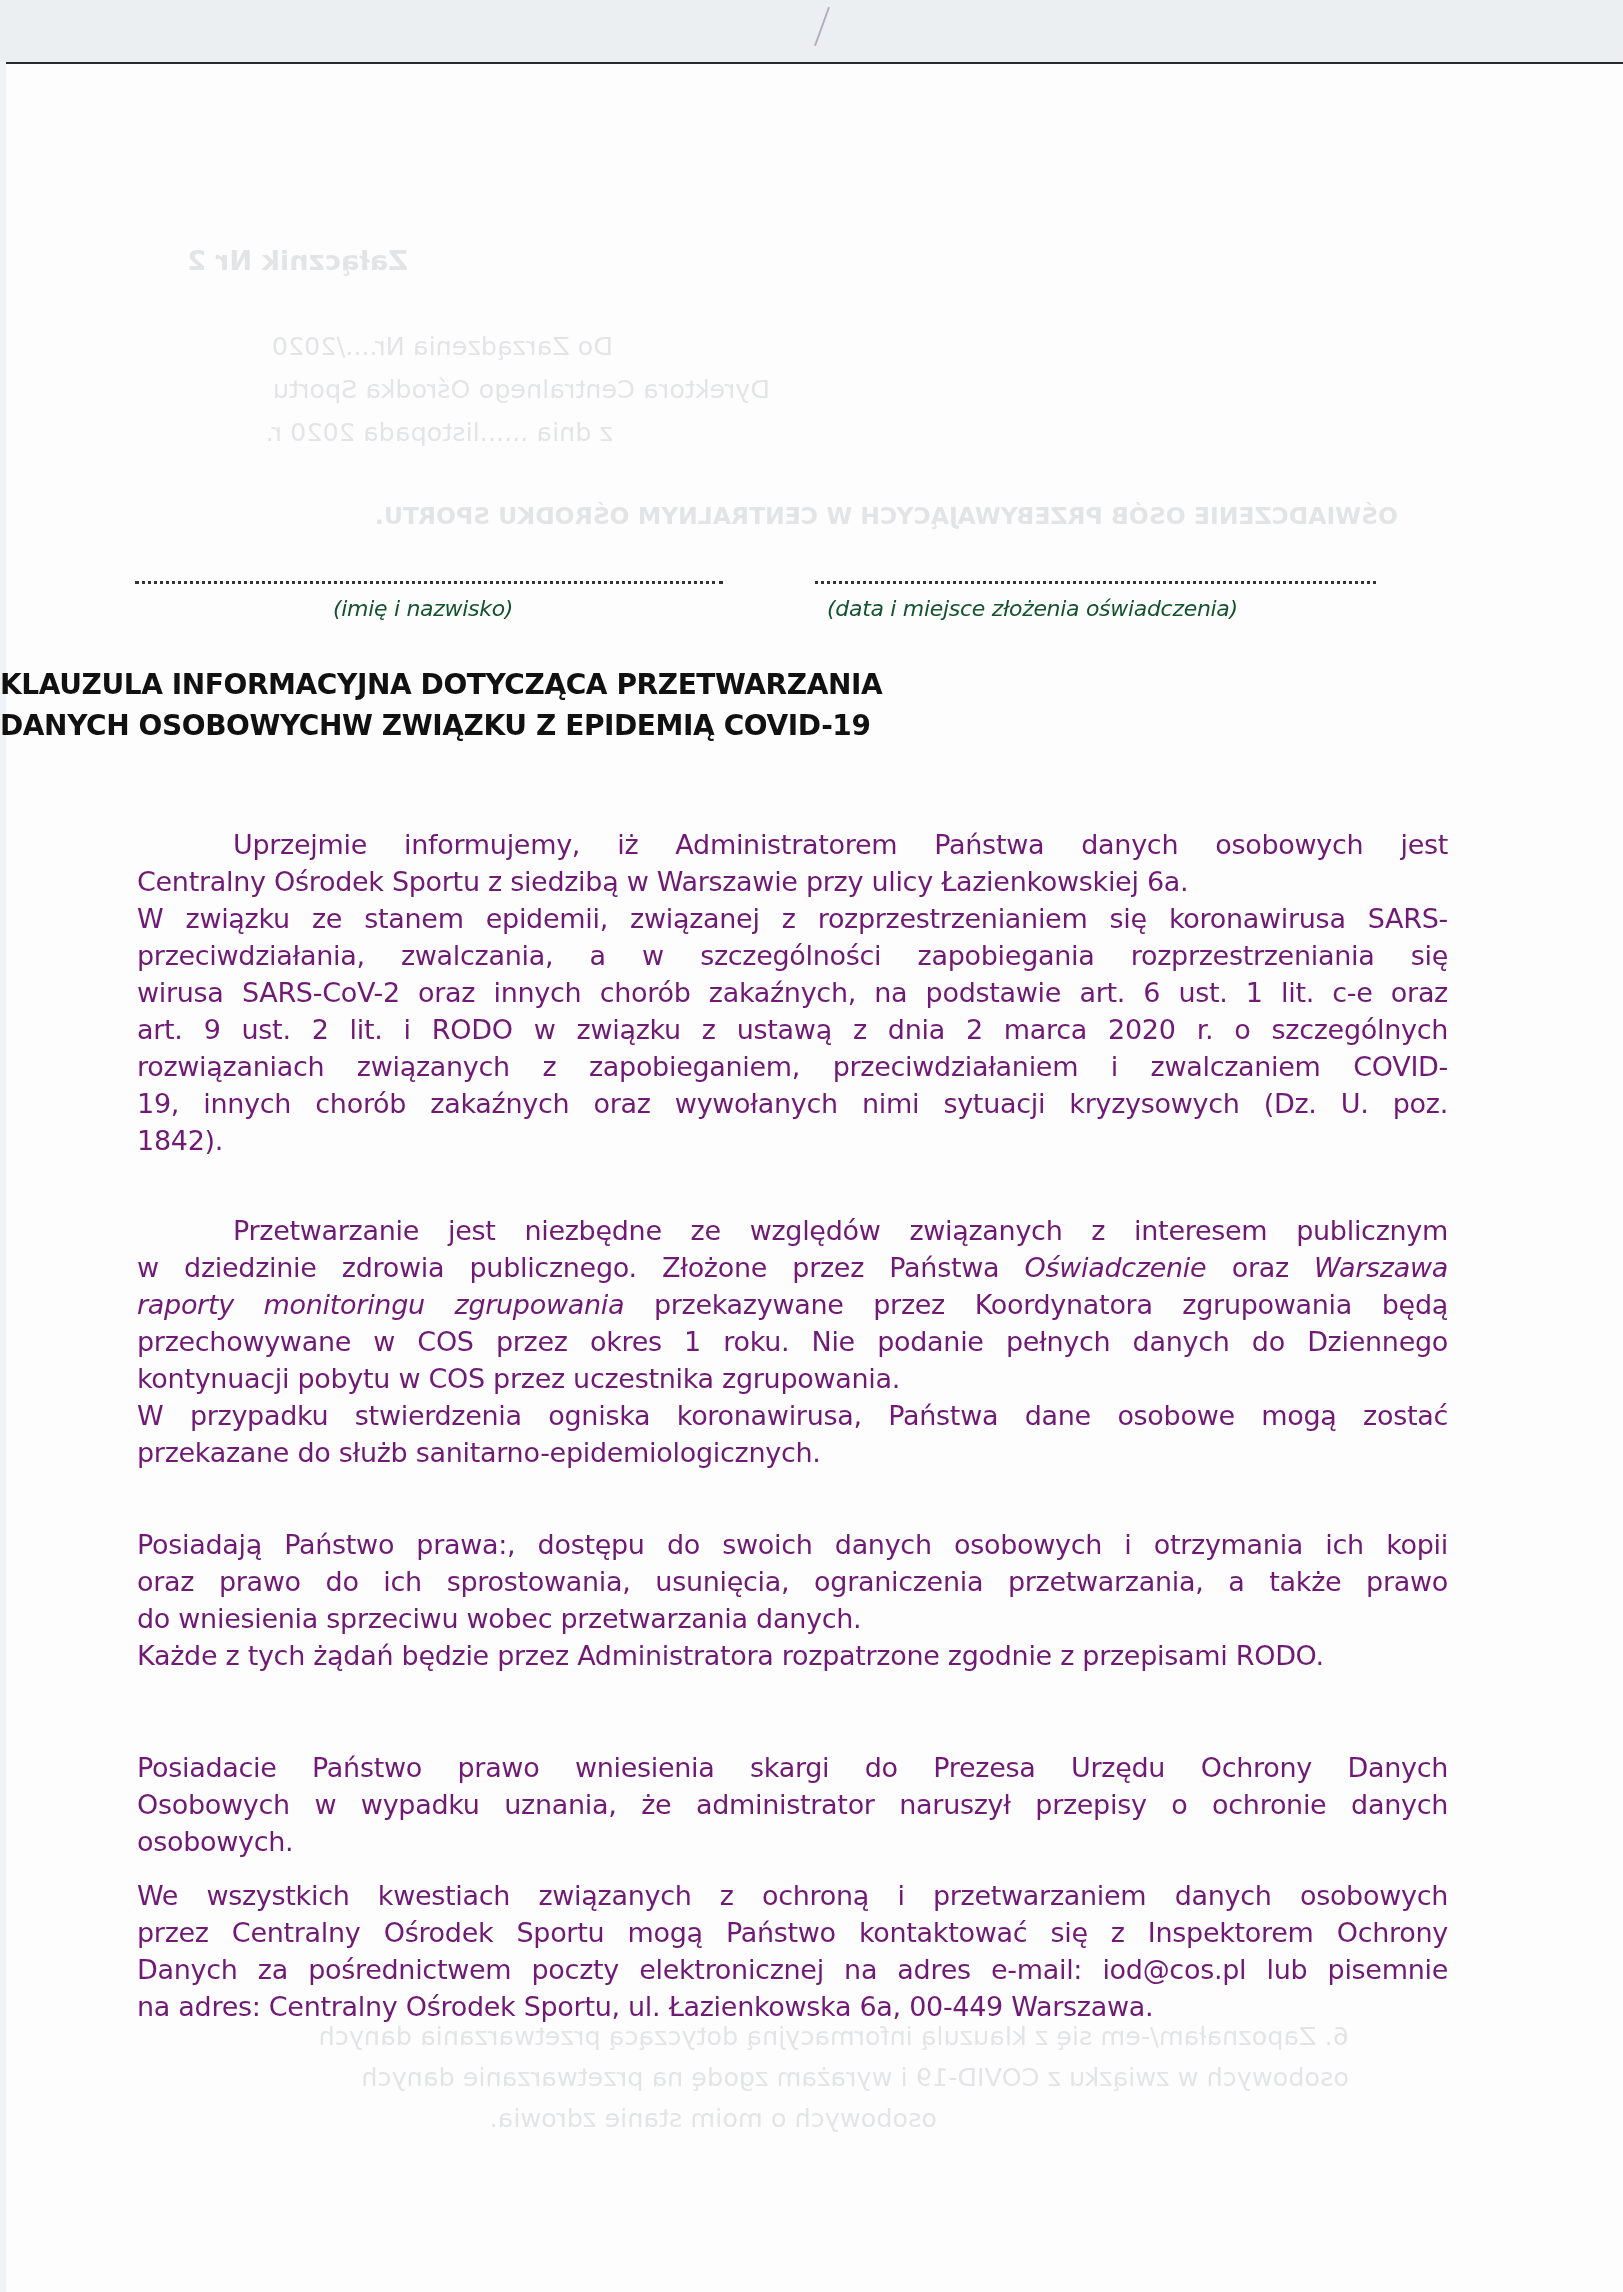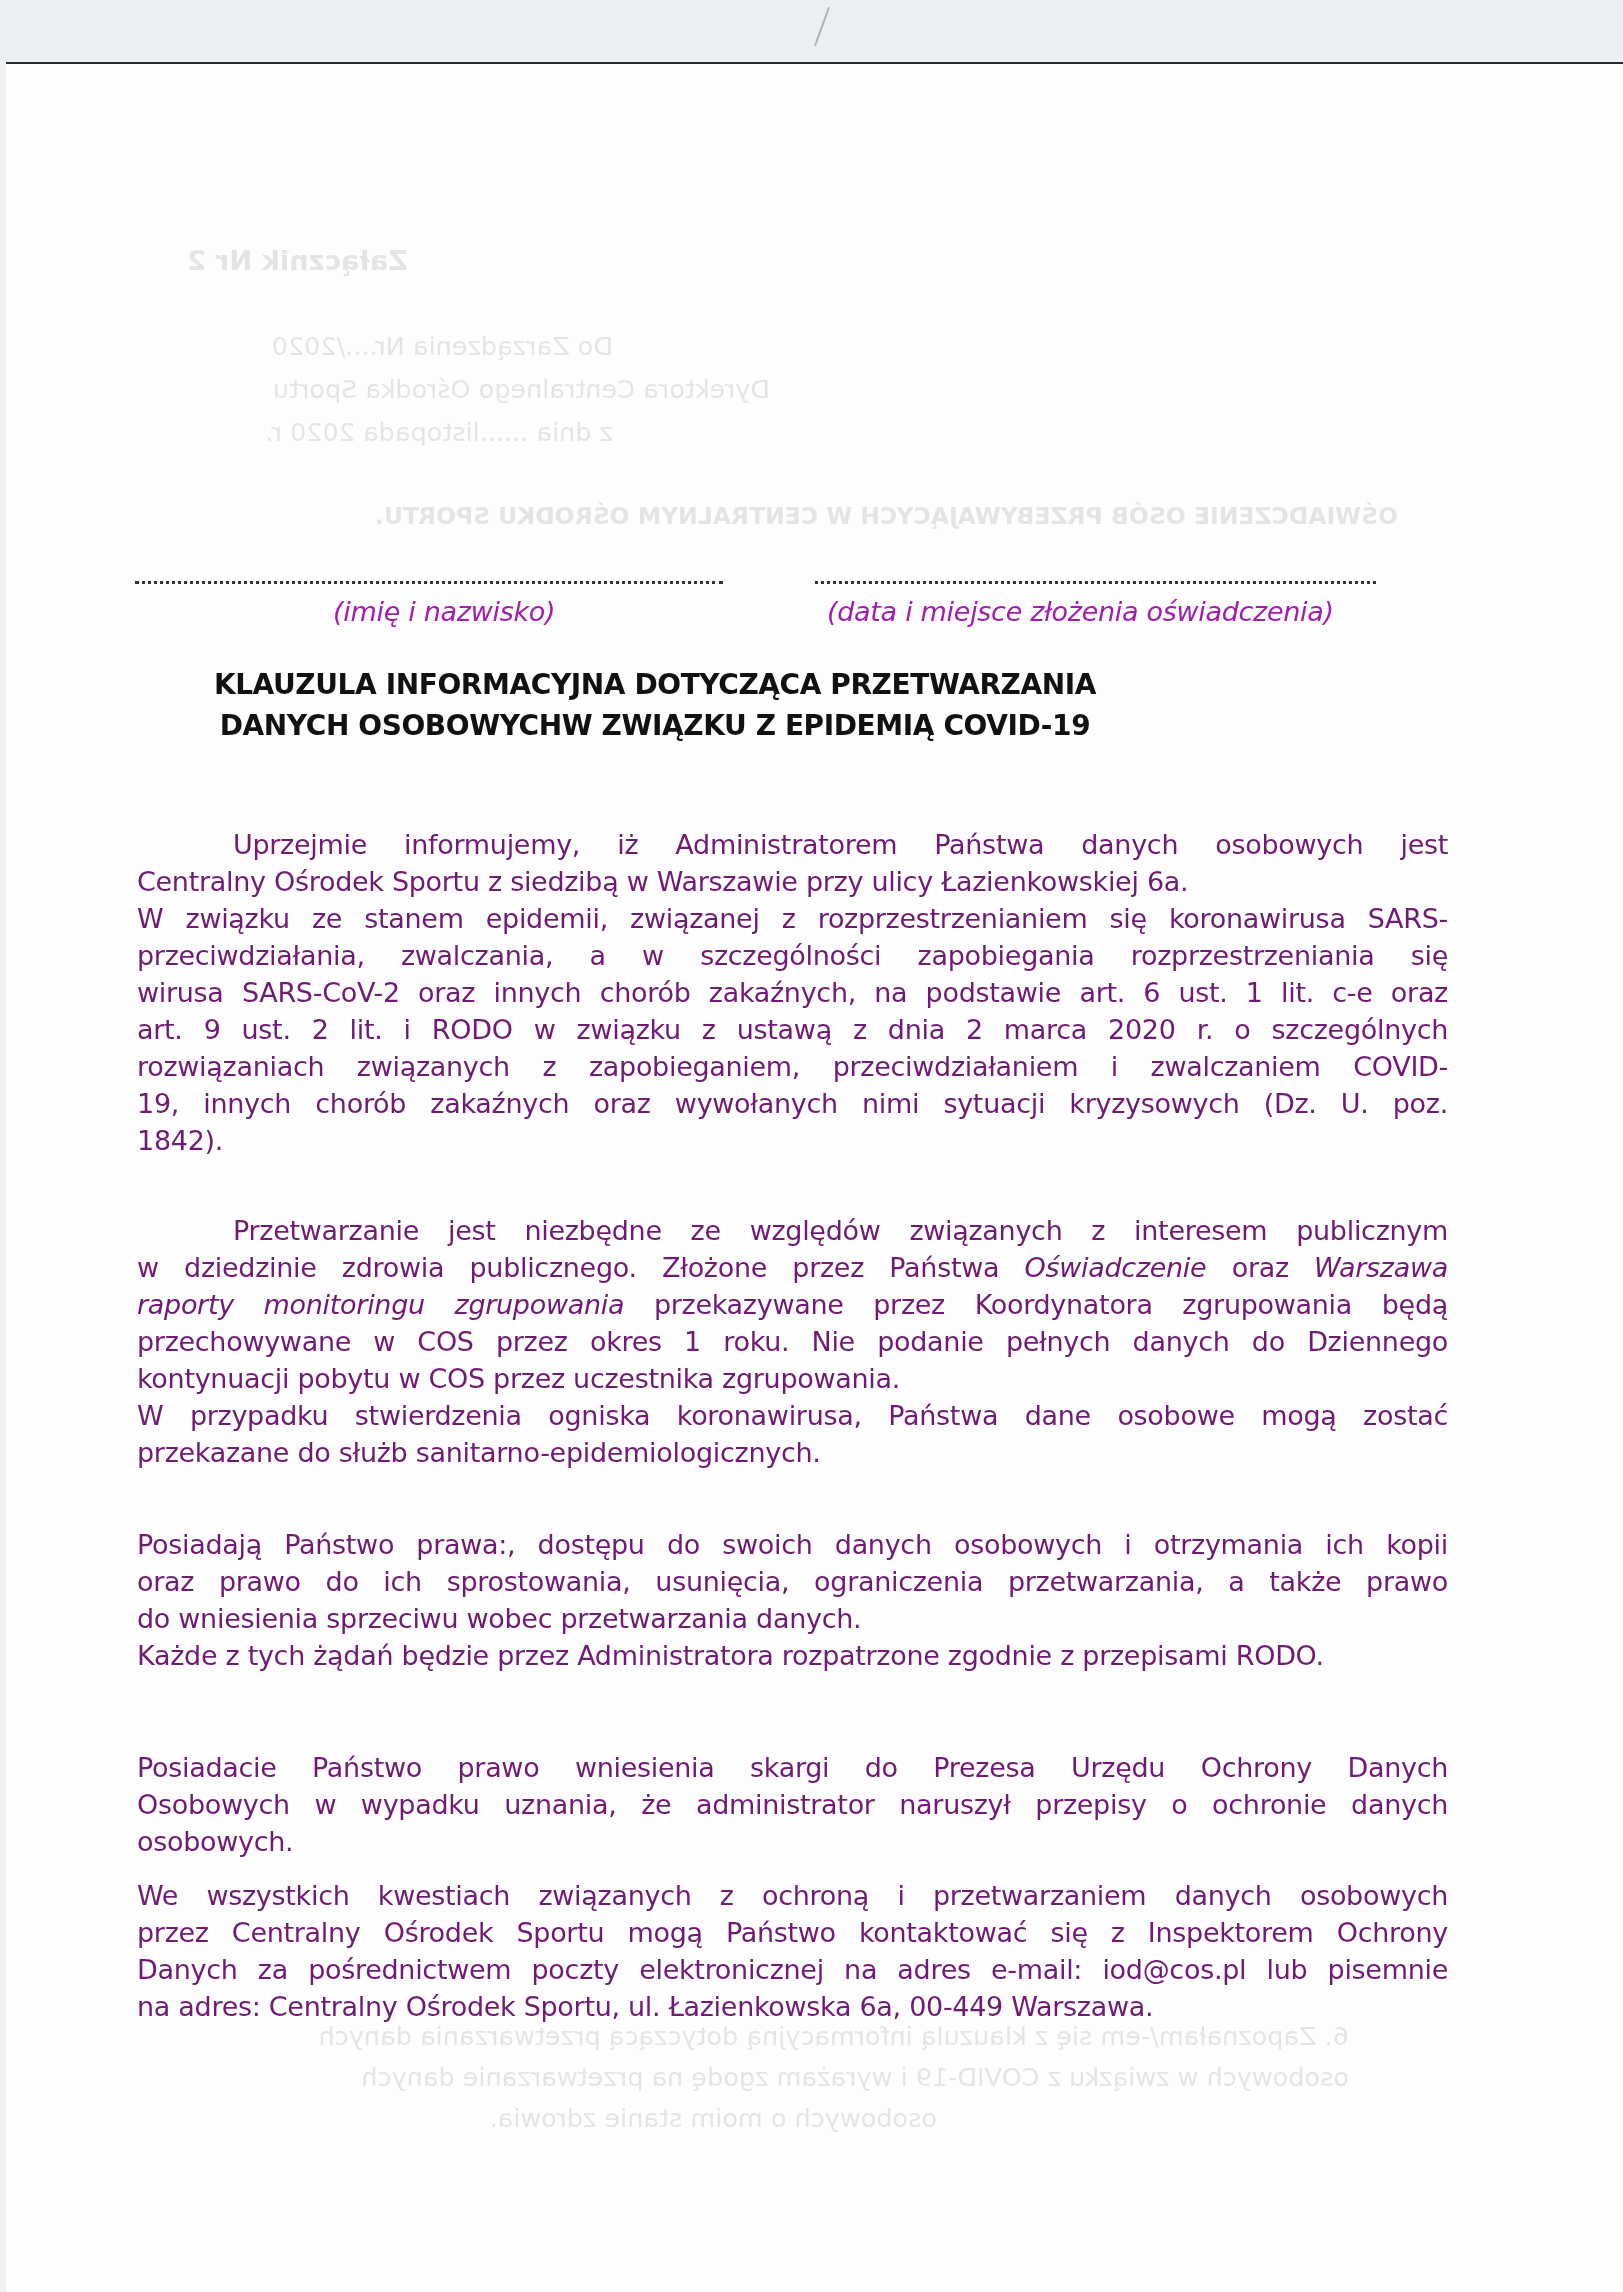--- a/index.html
+++ b/index.html
@@ -39,28 +39,28 @@
 
     .content { position: absolute; left: 0; top: 0; width: 1623px; height: 2293px; }
 
     .dots {
       position: absolute; top: 567px; height: 13.7px;
       border-bottom: 3.9px dotted #333;
     }
     .dots.left { left: 135px; width: 588px; }
     .dots.right { left: 815px; width: 561px; }
     .caption {
-      position: absolute; top: 596px; font-style: italic; font-size: 27px;
-      letter-spacing: -0.3px; color: #a21caf;
+      position: absolute; top: 596px; font-style: italic; font-size: 22px;
+      letter-spacing: -0.3px; color: #14532d;
     }
     .caption.left { left: 333px; }
     .caption.right { left: 827px; text-align: right; }
 
     .title {
-      position: absolute; left: 0; width: 1310px; text-align: center;
+      position: absolute; left: 0; width: 1310px; text-align: left;
       font-weight: bold; font-size: 28px; letter-spacing: -0.4px; color: #111;
     }
     .title.l1 { top: 668px; }
     .title.l2 { top: 709px; }
 
     .body-block {
       position: absolute; left: 137px; width: 1311px;
       font-size: 27px; line-height: 37px; color: #701a75;
       letter-spacing: -0.3px;
     }

